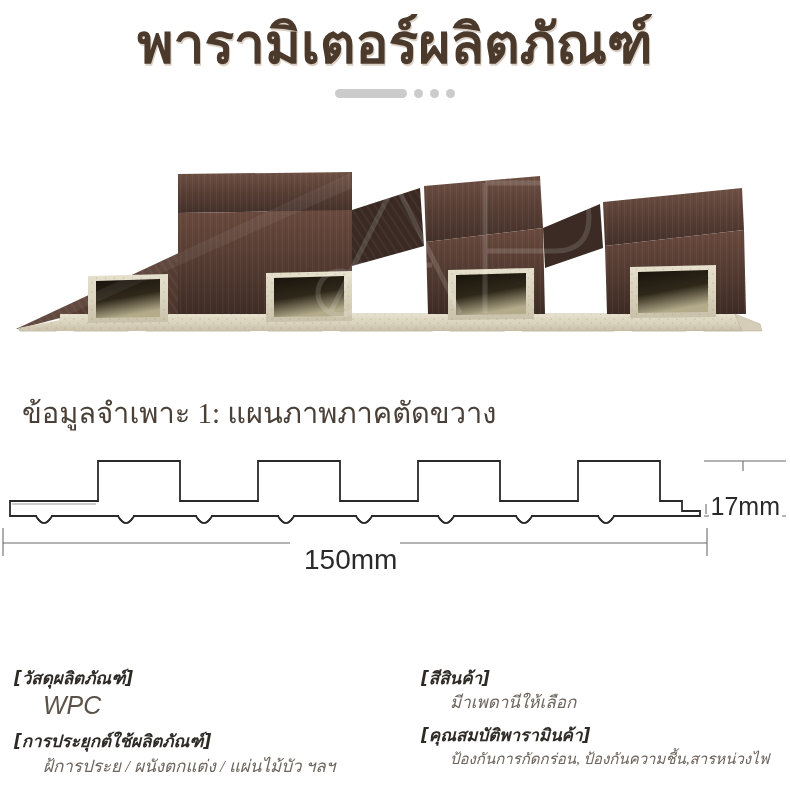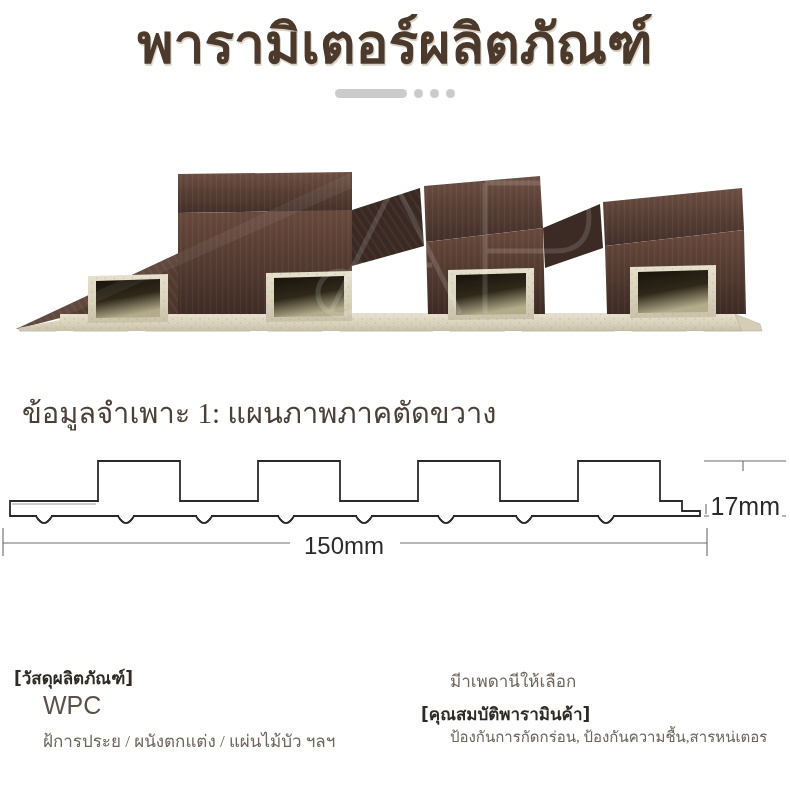--- a/index.html
+++ b/index.html
@@ -95,32 +95,33 @@
     background: #ffffff;
   }
   .dim-height {
     right: 8px;
     top: 48px;
     font-size: 25px;
     padding: 0 2px;
   }
   .dim-width {
     left: 296px;
-    top: 88px;
-    font-size: 24px;
+    top: 100px;
+    font-size: 28px;
     padding: 0 8px;
   }
 
   
   .spec-grid {
     position: absolute;
     left: 0;
     top: 668px;
     width: 759px;
     display: flex;
+    font-style: italic;
   }
   .spec-col {
     box-sizing: border-box;
   }
   .spec-col.left  { width: 452px; padding-left: 14px; }
   .spec-col.right { width: 338px; }
 
   .spec-key {
     font-family: "DejaVu Sans", "Liberation Sans", sans-serif;
     font-size: 17px;
@@ -356,28 +357,30 @@
 
 <div class="spec-grid">
 
   <div class="spec-col left">
     <div class="spec-block">
       <div class="spec-key">[วัสดุผลิตภัณฑ์]</div>
       <div class="spec-val material">WPC</div>
     </div>
 
     <div class="spec-block">
+      <div class="spec-key">[การประยุกต์ใช้ผลิตภัณฑ์]</div>
       <div class="spec-val">ฝ้การประย / ผนังตกแต่ง / แผ่นไม้บัว ฯลฯ</div>
     </div>
   </div>
 
   <div class="spec-col right">
     <div class="spec-block">
+      <div class="spec-key">[สีสินค้า]</div>
       <div class="spec-val">มีาเพดานีให้เลือก</div>
     </div>
 
     <div class="spec-block">
       <div class="spec-key">[คุณสมบัติพารามินค้า]</div>
-      <div class="spec-val small">ป้องกันการกัดกร่อน, ป้องกันความชื้น,สารหน่เตอร</div>
+      <div class="spec-val small">ป้องกันการกัดกร่อน, ป้องกันความชื้น,สารหน่วงไฟ</div>
     </div>
   </div>
 
 </div>
 
 </body></html>

